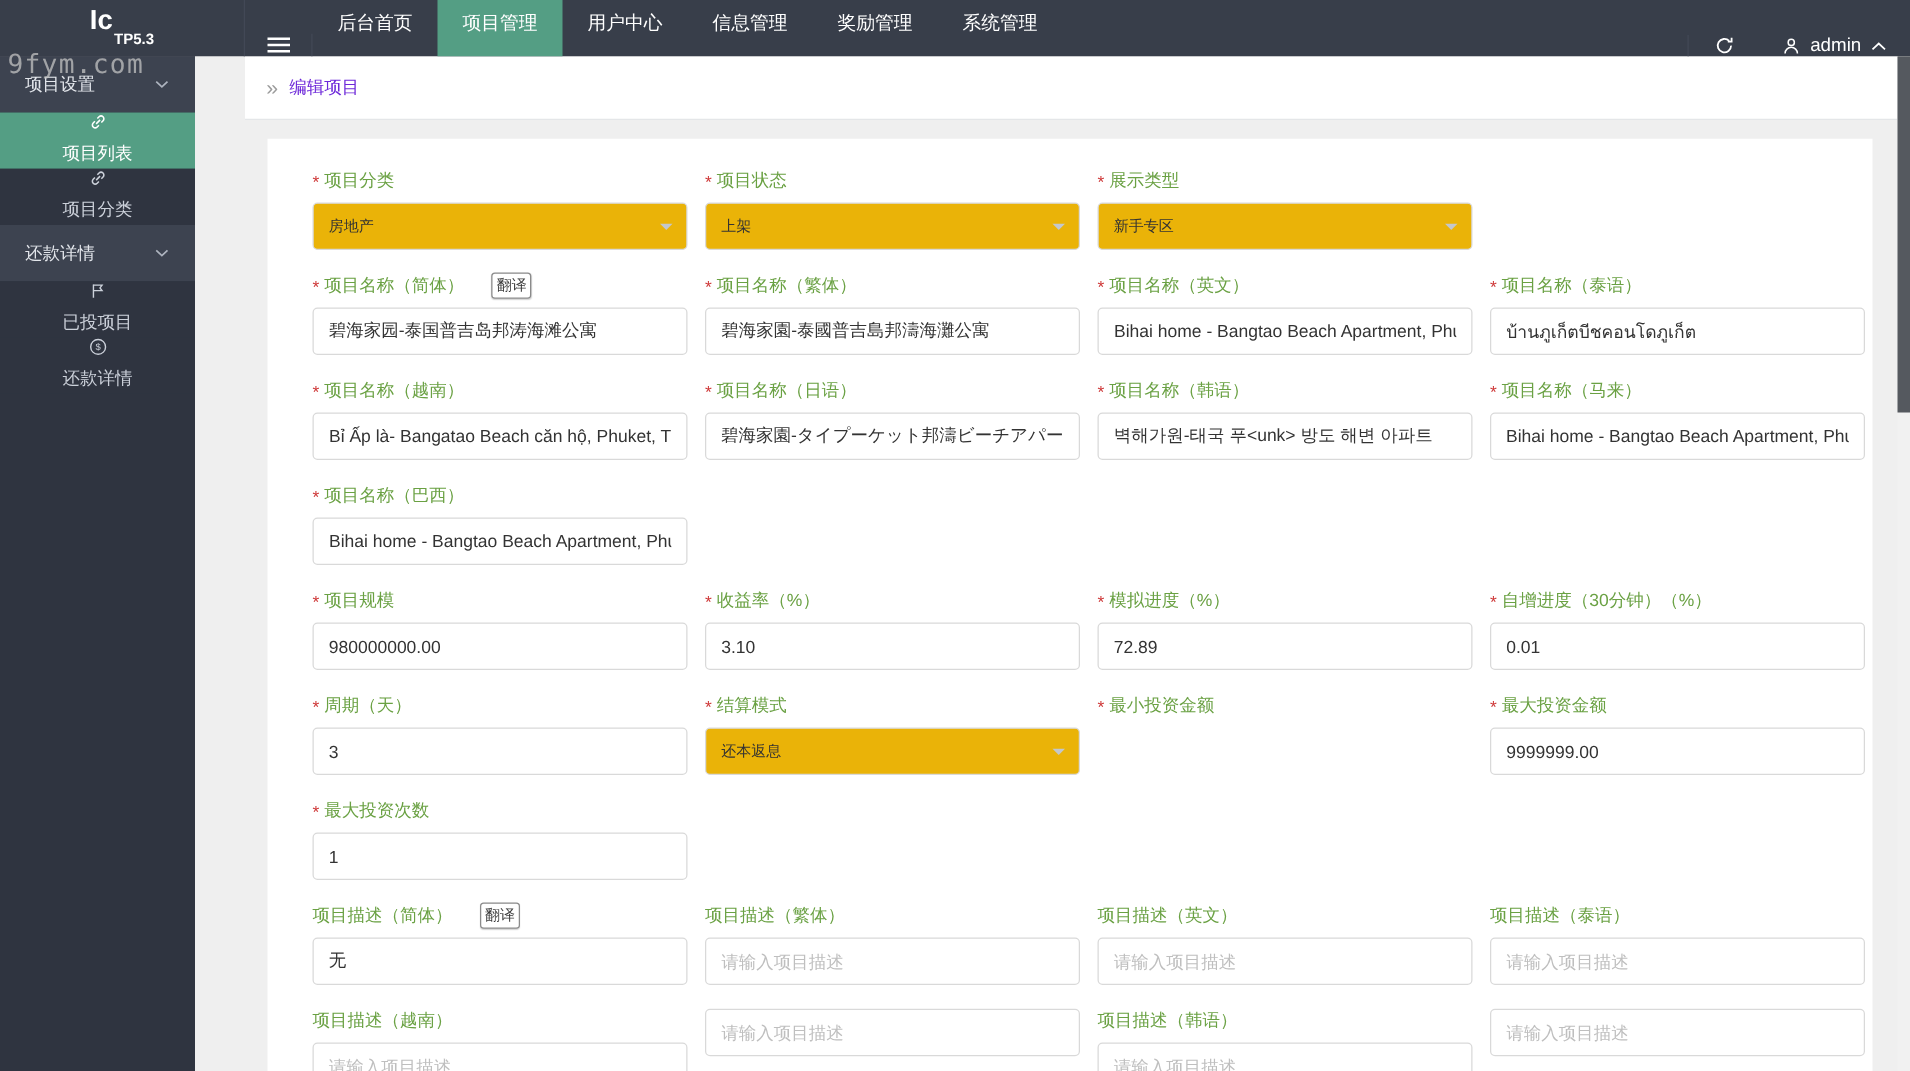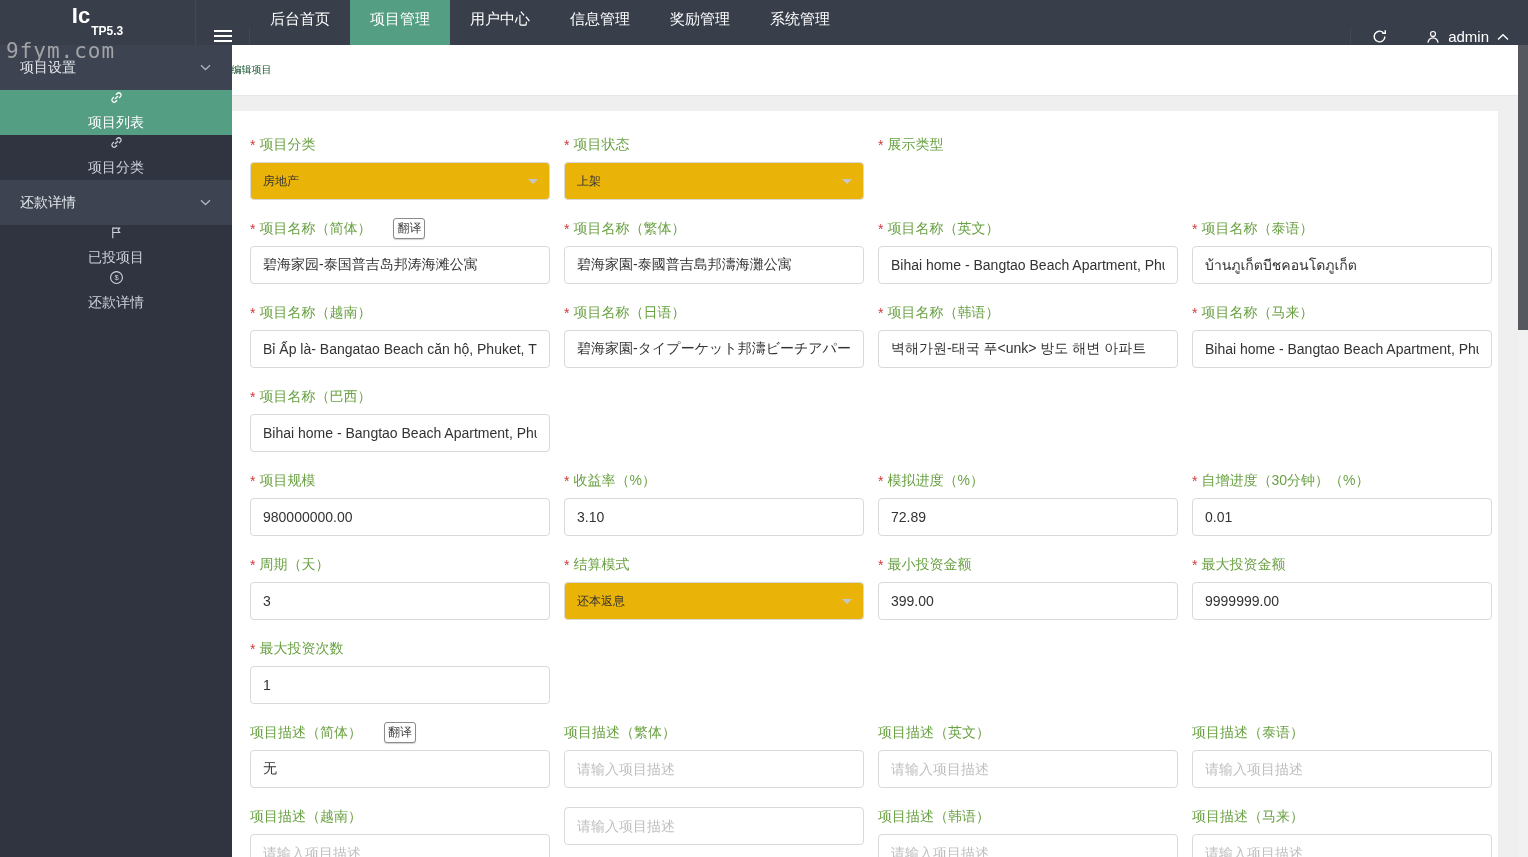--- a/index.html
+++ b/index.html
@@ -25,35 +25,35 @@
   .topnav { display:flex; }
   .topnav-item { padding:4px 20px; line-height:45px; font-size:15px; cursor:pointer; white-space:nowrap; }
   .topnav-item.active { background:#549e84; }
   .topbar-spacer { flex:1; }
   .topbar-right { display:flex; align-items:stretch; }
   .tb-divider { width:1px; background:#424856; }
   .refresh-btn { width:56px; display:flex; align-items:center; justify-content:center; cursor:pointer; }
   .admin-box { display:flex; align-items:center; gap:7px; padding:0 18px; cursor:pointer; font-size:15px; }
 
   
-  .sidebar { position:absolute; top:45px; left:0; bottom:0; width:232px; background:#2f3440; z-index:5; }
+  .sidebar { position:absolute; top:45px; left:0; bottom:0; width:156px; background:#2f3440; z-index:5; }
   .side-group { height:45px; background:#3d4350; color:#e4e7ec; font-size:14px;
     display:flex; align-items:center; padding:0 20px; cursor:pointer; }
   .side-group .grp-chev { margin-left:auto; display:flex; color:#aeb4bf; }
   .side-item { height:45px; background:#2f3440; color:#ccd1da; font-size:14px;
     display:flex; align-items:center; gap:9px; padding:0 22px; cursor:pointer;flex-direction:column; }
   .side-item.active { background:#549e84; color:#fff; }
   .side-item .sicon { display:flex; align-items:center; }
 
   
   .main { position:absolute; top:45px; left:196px; right:10px; bottom:0; background:#efefef; overflow:hidden; }
   .breadcrumb-bar { height:51px; background:#fff; border-bottom:1px solid #e4e6e8;
     display:flex; align-items:center; padding:0 17px; gap:9px; }
   .bc-icon { color:#9c9c9c; font-size:17px; line-height:1; }
-  .bc-title { color:#14532d; font-size:10px; }
+  .bc-title { color:#6d28d9; font-size:14px; }
   .card { margin:15px 20px 0 18px; background:#fff; height:900px; padding:24px 0 0 36px; }
 
   
   .form-row { display:grid; grid-template-columns:repeat(4,300px); column-gap:14px; margin-bottom:19px; }
   .field {}
   .field-label { display:flex; align-items:center; height:19px; margin-bottom:8px;
     font-size:14px; color:#6aa143; }
   .req { color:#cf3b3b; margin-right:4px; font-size:14px; }
   .tl-btn { margin-left:22px; font-size:12px; color:#3c3c3c; background:#fff;
     border:1px solid #8b8b8b; border-radius:3px; padding:1px 3px; cursor:pointer;
@@ -209,20 +209,24 @@
         <div class="select-box">
           <span>上架</span>
           <span class="caret"></span>
         </div>
       </div>
       <div class="field">
         <div class="field-label">
           <span class="req">*</span>
           <span>展示类型</span>
         </div>
+        <div class="select-box">
+          <span>新手专区</span>
+          <span class="caret"></span>
+        </div>
       </div>
     </div>
 
     <div class="form-row">
       <div class="field">
         <div class="field-label">
           <span class="req">*</span>
           <span>项目名称（简体）</span>
           <button class="tl-btn">翻译</button>
         </div>
@@ -339,21 +343,20 @@
         <div class="select-box">
           <span>还本返息</span>
           <span class="caret"></span>
         </div>
       </div>
       <div class="field">
         <div class="field-label">
           <span class="req">*</span>
           <span>最小投资金额</span>
         </div>
-        <input class="text-input" value="399.00" style="">
       </div>
       <div class="field">
         <div class="field-label">
           <span class="req">*</span>
           <span>最大投资金额</span>
         </div>
         <input class="text-input" value="9999999.00" style="">
       </div>
     </div>
 
@@ -405,23 +408,20 @@
       <div class="field">
         <input class="text-input" placeholder="请输入项目描述" style="">
       </div>
       <div class="field">
         <div class="field-label">
           <span>项目描述（韩语）</span>
         </div>
         <input class="text-input" placeholder="请输入项目描述" style="">
       </div>
       <div class="field">
-        <div class="field-label">
-          <span>项目描述（马来）</span>
-        </div>
         <input class="text-input" placeholder="请输入项目描述" style="">
       </div>
     </div>
 
   </div>
 </div>
 
 <div class="scrollbar">
   <div class="scroll-thumb"></div>
 </div>

